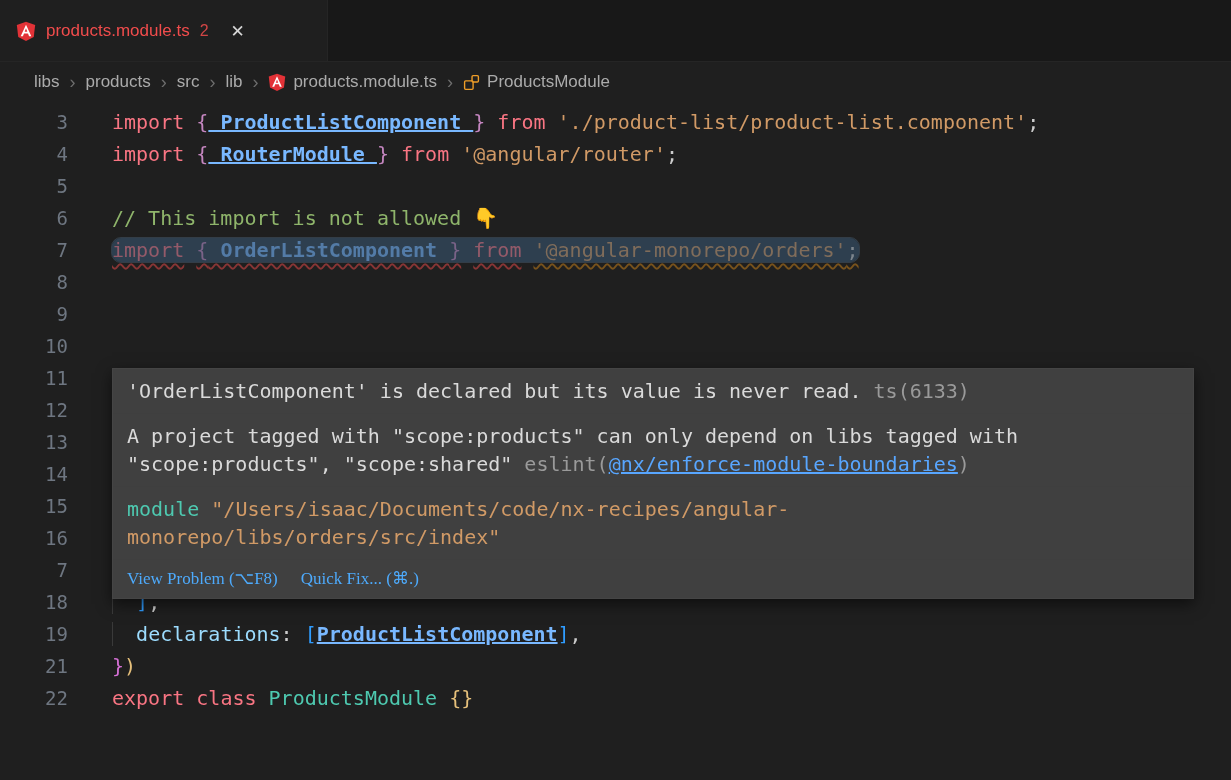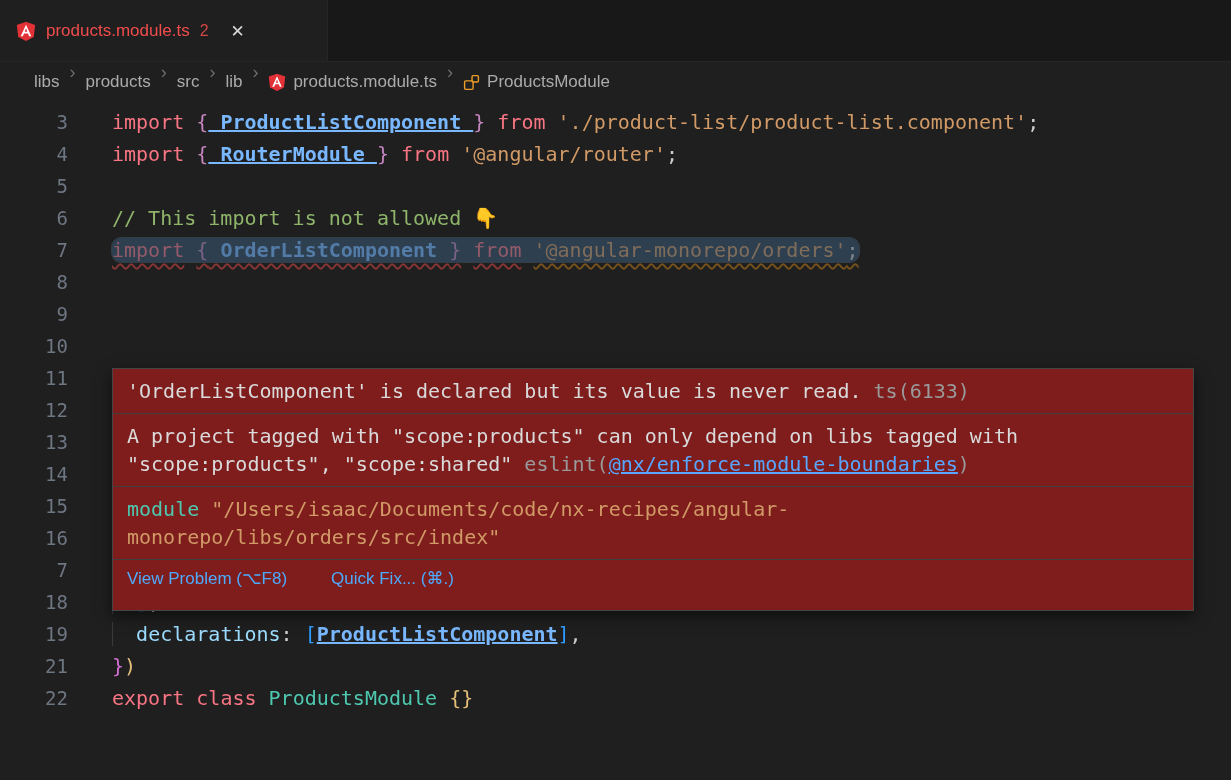--- a/index.html
+++ b/index.html
@@ -7,21 +7,21 @@
   body { background:#1f1f1f; font-family:"DejaVu Sans Mono",monospace; position:relative; }
 
   
   .tabstrip { height:62px; background:#181818; display:flex; align-items:stretch; border-bottom:1px solid #252525; }
   .tab { display:flex; align-items:center; gap:10px; background:#1f1f1f; padding:0 16px; width:328px; border-right:1px solid #252525; cursor:pointer; }
   .tab-title { color:#f14c4c; font-family:"Liberation Sans",sans-serif; font-size:17px; }
   .tab-badge { color:#f14c4c; opacity:.85; font-family:"Liberation Sans",sans-serif; font-size:16px; }
   .tab-close { color:#d6d6d6; font-size:17px; margin-left:12px; cursor:pointer; font-family:"DejaVu Sans",sans-serif; }
 
   
-  .breadcrumb { height:40px; display:flex; padding-left:34px; gap:9px; background:#1f1f1f; font-family:"Liberation Sans",sans-serif; font-size:17px; color:#ababab; }
+  .breadcrumb { height:40px; display:flex; align-items:center; padding-left:34px; gap:9px; background:#1f1f1f; font-family:"Liberation Sans",sans-serif; font-size:17px; color:#ababab; }
   .crumb { display:flex; align-items:center; gap:7px; cursor:pointer; }
   .chev { color:#6e6e6e; font-size:18px; padding:0 1px; }
   .crumb svg { display:block; }
 
   
   .editor { position:relative; padding-top:4px; }
   .line { display:flex; height:32px; line-height:32px; font-size:20px; }
   .ln { width:68px; text-align:right; color:#6e7681; flex:none; font-size:19px; user-select:none; }
   .ln.cur { color:#c8c8c8; }
   .code { padding-left:44px; white-space:pre; }
@@ -38,28 +38,28 @@
   .tk.borchid{ color:#d670d6; }
   .tk.bblue  { color:#2f9cff; }
   .tk.g { box-shadow: inset 1px 0 0 #3a3a3a; }
   .tk.fade { opacity:.5; }
   .tk.sqr { text-decoration:underline wavy #f14c4c; text-decoration-thickness:1.5px; text-underline-offset:6px; }
   .tk.sqy { text-decoration:underline wavy #d0861a; text-decoration-thickness:1.5px; text-underline-offset:6px; }
   .range-hl { background:rgba(64,101,138,.45); outline:1px solid rgba(110,150,190,.25); border-radius:9px; }
   .blame { color:#6b7177; margin-left:100px; font-size:19px; }
 
   
-  .hover-popup { position:absolute; left:112px; top:266px; width:1082px; background:#7f1d1d; border:1px solid #454545; box-shadow:0 5px 14px rgba(0,0,0,.55); z-index:10; }
+  .hover-popup { position:absolute; left:112px; top:266px; width:1082px; background:#404040; border:1px solid #454545; box-shadow:0 5px 14px rgba(0,0,0,.55); z-index:10; }
   .hsec { padding:8px 14px; border-bottom:1px solid #3f3f3f; font-size:20px; line-height:28px; color:#dadada; white-space:pre-wrap; }
   .hsec .msg { color:#dadada; }
   .hsec .dim { color:#9a9a9a; }
   .hsec a.link { color:#58a6ff; text-decoration:underline; cursor:pointer; }
   .hsec .kw2 { color:#4ec9b0; }
   .hsec .str { color:#d19a66; }
-  .hactions { display:flex; gap:44px; padding:8px 14px 21px; font-family:Liberation Sans, sans-serif; font-size:17px; color:#4daafc; }
+  .hactions { display:flex; gap:23px; padding:8px 14px 9px; font-family:Liberation Serif, serif; font-size:17px; color:#4daafc; }
   .haction { cursor:pointer; }
 </style>
 </head>
 <body>
 
 <div class="tabstrip">
   <div class="tab">
     <span style="display:flex;">
       <svg width="20" height="20" viewBox="0 0 24 24">
         <polygon fill="#e23237" points="12,1 23,4.8 21.3,19.3 12,24 2.7,19.3 1,4.8"></polygon>

